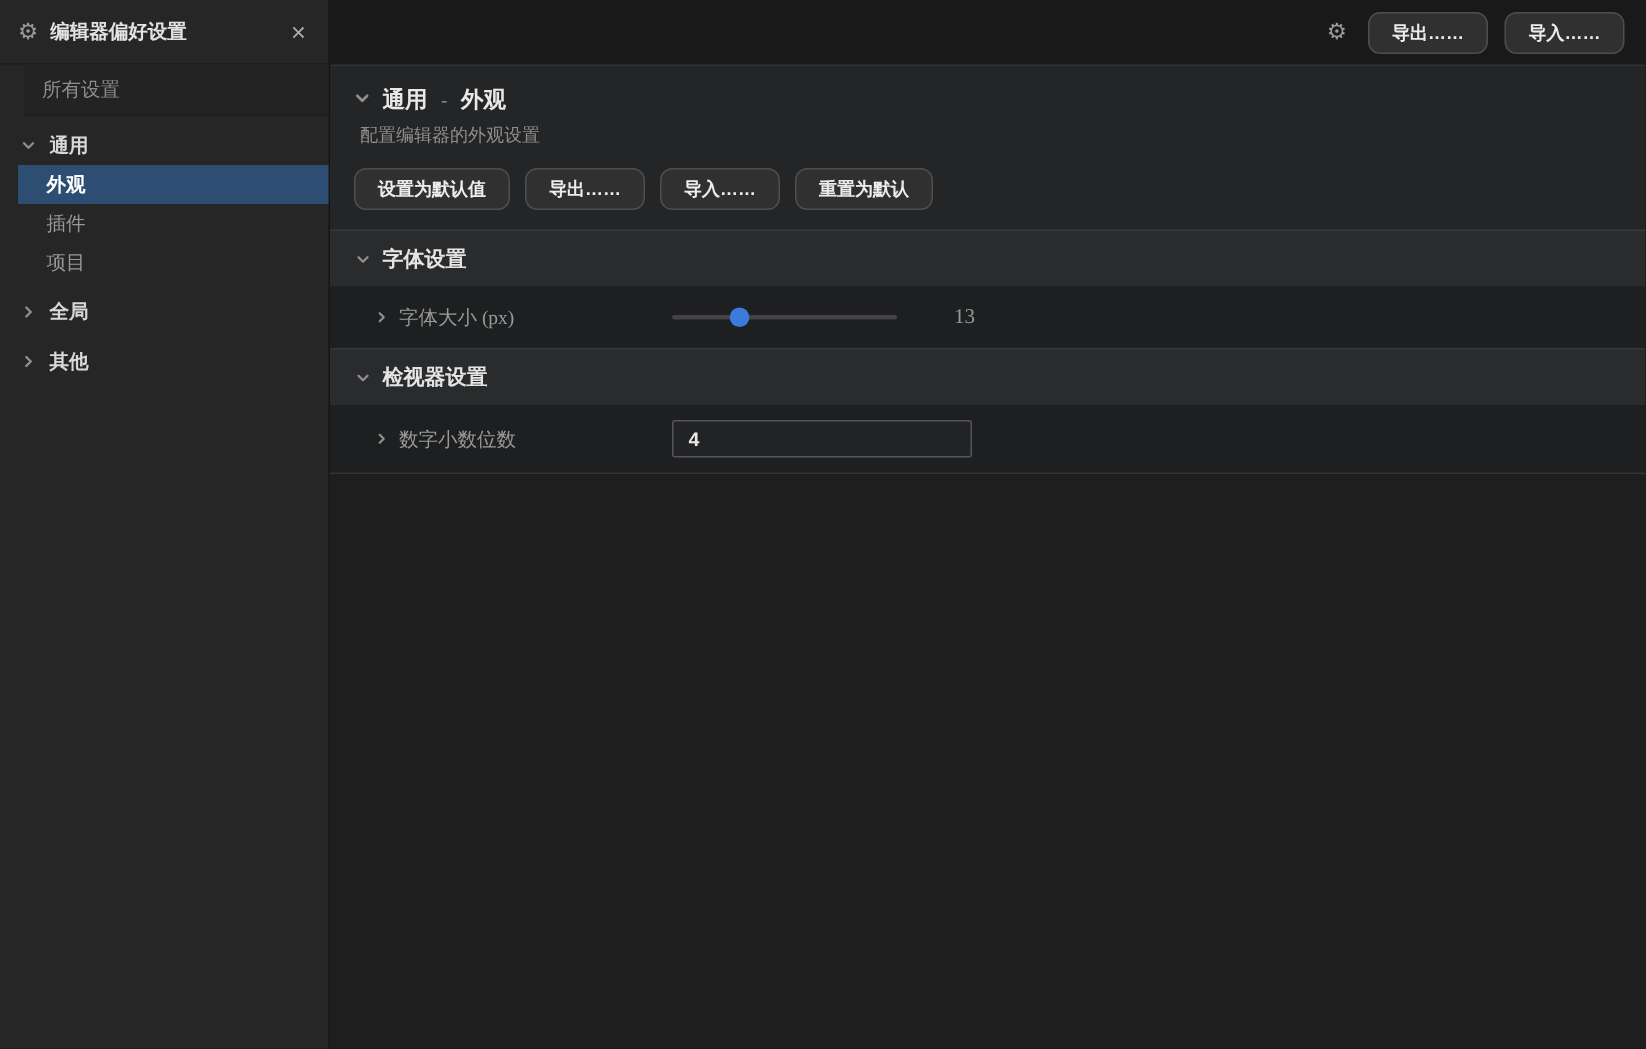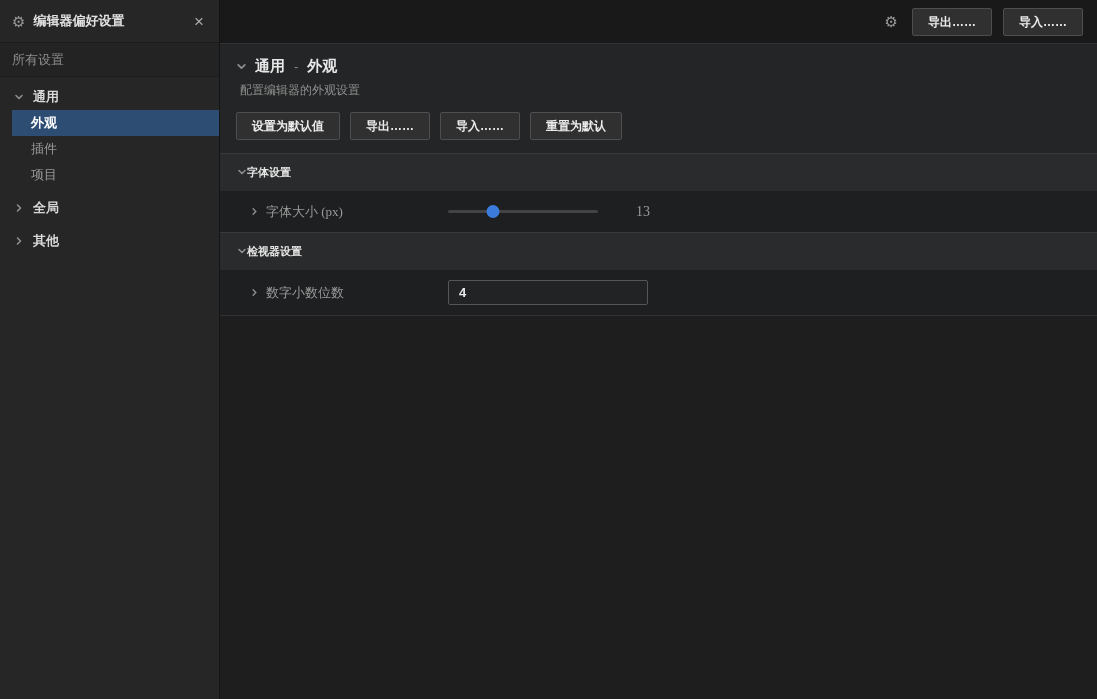--- a/index.html
+++ b/index.html
@@ -30,20 +30,21 @@
   .sb-title { flex: 1; font-size: 13px; font-weight: bold; color: #e2e2e2; }
   .sb-close { font-size: 17px; color: #ababab; line-height: 1; cursor: pointer; padding: 0 3px; }
   .sb-allsettings {
     height: 34px; flex: 0 0 34px;
     display: flex; align-items: center;
     padding-left: 12px;
     font-size: 13px; color: #8d8d8d;
     background: #232324;
     border-bottom: 1px solid #1c1c1d;
     cursor: pointer;
+    margin-left: 16px;
   }
   .tree { padding-top: 7px; }
   .tree-row { height: 26px; display: flex; align-items: center; cursor: pointer; }
   .tree-parent { padding-left: 14px; gap: 9px; font-size: 13px; font-weight: bold; color: #d8d8d8; }
   .tree-child { padding-left: 31px; font-size: 13px; color: #989898; }
   .tree-child.selected {
     margin-left: 12px; padding-left: 19px;
     background: #2d4d73;
     color: #ffffff; font-weight: bold;
   }
@@ -72,43 +73,43 @@
     font-family: inherit; font-size: 13px; color: #cfcfcf;
   }
   .search input::placeholder { color: #8a8a8a; }
   .topbar-spacer { flex: 1; }
   .topbar-right { display: flex; align-items: center; gap: 11px; }
   .tb-gear { font-size: 15px; color: #9a9a9a; cursor: pointer; line-height: 1; margin-right: 3px; }
   .btn {
     height: 28px;
     background: #303031;
     border: 1px solid #4e4e51;
-    border-radius: 2px;
+    border-radius: 8px;
     color: #ececec;
     font-family: inherit; font-size: 12px; font-weight: bold;
     padding: 0 15px;
     cursor: pointer;
     line-height: 26px;
     white-space: nowrap;
   }
 
   .page-header { background: #242526; padding: 13px 16px 13px 16px; flex: 0 0 auto; }
   .crumb { display: flex; align-items: center; gap: 8px; }
   .crumb-parent, .crumb-current { font-size: 15px; font-weight: bold; color: #e8e8e8; }
   .crumb-sep { font-size: 13px; color: #8a8a8a; padding: 0 1px; }
   .page-desc { margin-top: 6px; margin-left: 4px; font-size: 12px; color: #8f8f8f; }
   .page-actions { margin-top: 13px; display: flex; gap: 10px; }
 
   .section-band {
     height: 38px; flex: 0 0 38px;
     background: #2a2b2c;
     border-top: 1px solid #39393b;
     display: flex; align-items: center;
-    padding-left: 17px; 
-    font-size: 11px; font-weight: bold; color: #e4e4e4;
+    padding-left: 17px; gap: 8px;
+    font-size: 14px; font-weight: bold; color: #e4e4e4;
     cursor: pointer;
   }
   .prop-row {
     background: #1e1f20;
     display: flex; align-items: center;
     flex: 0 0 auto;
   }
   .prop-row.r1 { height: 41px; font-family: Liberation Serif, serif; }
   .prop-row.r2 { height: 45px; }
   .prop-label {

